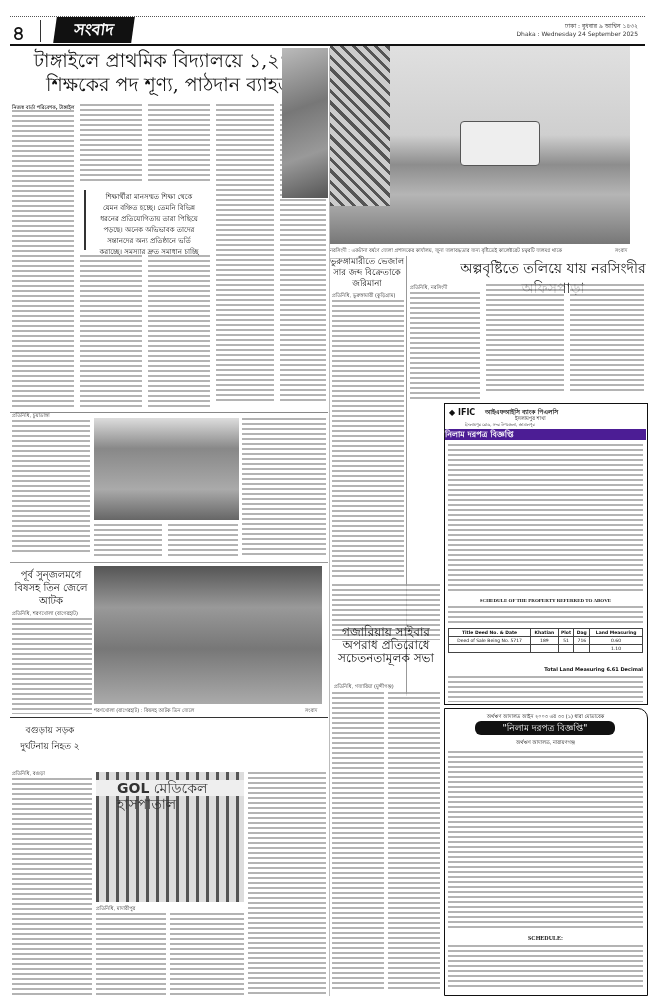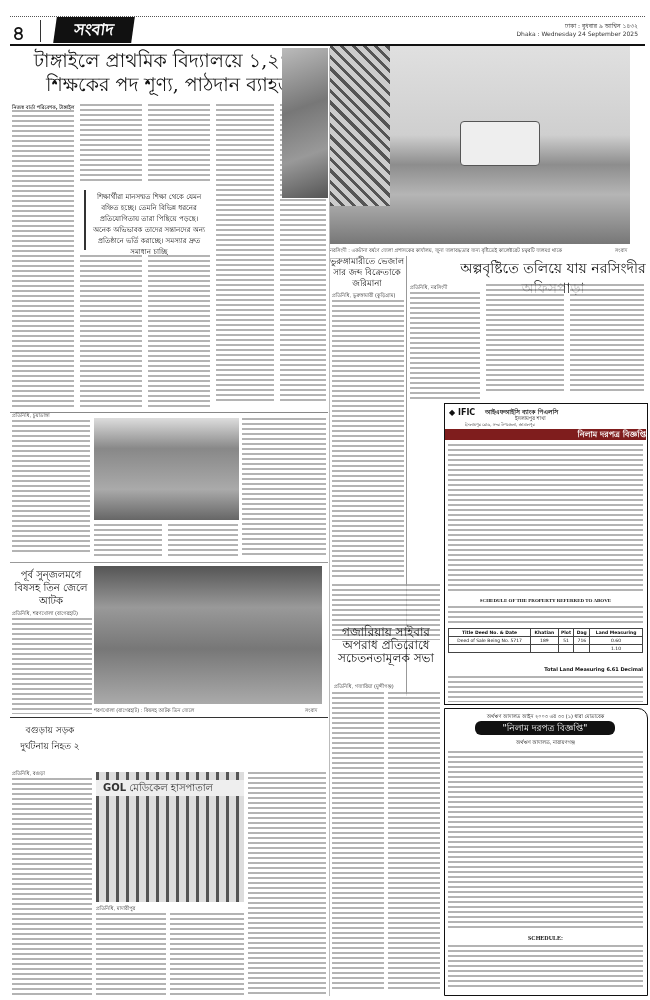--- a/index.html
+++ b/index.html
@@ -11,21 +11,21 @@
 .mast{left:55px;top:17px;width:78px;height:26px;background:#111;color:#fff;font-size:16px;font-weight:bold;text-align:center;line-height:26px;transform:skewX(-8deg)}
 .date{right:12px;top:22px;font-size:6px;text-align:right;line-height:8px;color:#333}
 .rule{left:10px;right:5px;top:44px;height:2px;background:#111}
 .hl{font-family:"DejaVu Serif",serif;text-align:center;color:#111}
 .txt{background:repeating-linear-gradient(to bottom,#9a9a9a 0,#9a9a9a 2px,#fff 2px,#fff 5px);opacity:.75}
 .photo{background:linear-gradient(160deg,#bbb,#777 40%,#999 70%,#555);}
 .cap{font-size:5px;color:#333}
 .box{border:1.5px solid #111}
 .vline{width:1px;background:#999}
 .hline{height:1px;background:#999}
-.adbar{background:#7f1d1d;color:#fff;font-size:8px;text-align:right;font-weight:bold}
+.adbar{background:#4c1d95;color:#fff;font-size:8px;text-align:left;font-weight:bold}
 table.sched{border-collapse:collapse;font-size:4.5px}
 table.sched td,table.sched th{border:1px solid #444;padding:1px;text-align:center}
 </style>
 </head>
 <body>
 
 <div class="dots"></div>
 <div class="abs pageno">৪</div>
 <div class="abs sep"></div>
 <div class="abs mast">সংবাদ</div>
@@ -38,21 +38,21 @@
 <div class="abs hl" style="left:10px;top:48px;width:318px;font-size:19px;line-height:24px">
   <div>টাঙ্গাইলে প্রাথমিক বিদ্যালয়ে ১,২৭৭</div>
   <div>শিক্ষকের পদ শূণ্য, পাঠদান ব্যাহত</div>
 </div>
 <div class="abs cap" style="left:12px;top:104px;font-weight:bold">নিজস্ব বার্তা পরিবেশক, টাঙ্গাইল</div>
 <div class="abs txt" style="left:12px;top:110px;width:62px;height:300px"></div>
 <div class="abs txt" style="left:80px;top:104px;width:62px;height:80px"></div>
 <div class="abs txt" style="left:148px;top:104px;width:62px;height:80px"></div>
 <div class="abs txt" style="left:216px;top:104px;width:58px;height:300px"></div>
 <div class="abs txt" style="left:280px;top:104px;width:46px;height:300px"></div>
-<div class="abs" style="left:84px;top:190px;width:128px;height:60px;font-size:7px;line-height:11px;text-align:center;border-left:2px solid #333;padding:2px 4px">শিক্ষার্থীরা মানসম্মত শিক্ষা থেকে যেমন বঞ্চিত হচ্ছে। তেমনি বিভিন্ন ধরনের প্রতিযোগিতায় তারা পিছিয়ে পড়ছে। অনেক অভিভাবক তাদের সন্তানদের অন্য প্রতিষ্ঠানে ভর্তি করাচ্ছে। সমস্যার দ্রুত সমাধান চাচ্ছি</div>
+<div class="abs" style="left:84px;top:190px;width:128px;height:60px;font-size:7px;line-height:11px;text-align:center;border-left:2px solid #333;padding:2px 12px">শিক্ষার্থীরা মানসম্মত শিক্ষা থেকে যেমন বঞ্চিত হচ্ছে। তেমনি বিভিন্ন ধরনের প্রতিযোগিতায় তারা পিছিয়ে পড়ছে। অনেক অভিভাবক তাদের সন্তানদের অন্য প্রতিষ্ঠানে ভর্তি করাচ্ছে। সমস্যার দ্রুত সমাধান চাচ্ছি</div>
 <div class="abs txt" style="left:80px;top:255px;width:62px;height:155px"></div>
 <div class="abs txt" style="left:148px;top:255px;width:62px;height:155px"></div>
 <div class="abs photo" style="left:282px;top:48px;width:46px;height:150px"></div>
 
 <div class="abs photo" style="left:330px;top:46px;width:300px;height:198px;background:linear-gradient(180deg,#e0e0e0 0,#cfcfcf 45%,#8d8d8d 60%,#b5b5b5 75%,#777 100%)">
   <div class="abs" style="left:0;top:0;width:60px;height:160px;background:repeating-linear-gradient(45deg,#555 0,#555 3px,#ccc 3px,#ccc 8px)"></div>
   <div class="abs" style="left:130px;top:75px;width:80px;height:45px;background:#eee;border:1px solid #555;border-radius:4px"></div>
 </div>
 <div class="abs cap" style="left:330px;top:247px;width:270px;white-space:nowrap;overflow:hidden">নরসিংদী : একটানা বর্ষণে জেলা প্রশাসকের কার্যালয়, জুনা জলাবদ্ধতার জন্য বৃষ্টিতেই কালেক্টরেট চত্বরটি জলমগ্ন থাকে</div>
 <div class="abs cap" style="left:615px;top:247px">সংবাদ</div>
@@ -142,18 +142,18 @@
 <div class="abs txt" style="left:388px;top:692px;width:52px;height:300px"></div>
 
 <div class="abs hline" style="left:10px;top:717px;width:318px;background:#333"></div>
 <div class="abs hl" style="left:10px;top:722px;width:80px;font-size:9px;line-height:16px">বগুড়ায় সড়ক দুর্ঘটনায় নিহত ২</div>
 <div class="abs cap" style="left:12px;top:770px">প্রতিনিধি, বগুড়া</div>
 <div class="abs txt" style="left:12px;top:778px;width:80px;height:218px"></div>
 
 <div class="abs hl" style="left:94px;top:722px;width:234px;font-size:13px;line-height:20px">
 </div>
 <div class="abs photo" style="left:96px;top:772px;width:148px;height:130px;background:repeating-linear-gradient(90deg,#555 0,#555 3px,#ddd 3px,#ddd 10px)">
-  <div class="abs" style="left:0;top:8px;width:148px;height:16px;background:#eee;font-size:10px;line-height:16px;padding-left:7px;color:#333"><b>GOL</b> <span>মেডিকেল হাসপাতাল</span></div>
+  <div class="abs" style="left:0;top:8px;width:148px;height:16px;background:#eee;font-size:14px;line-height:16px;padding-left:21px;color:#333"><b>GOL</b> <span>মেডিকেল হাসপাতাল</span></div>
 </div>
 <div class="abs cap" style="left:96px;top:905px">প্রতিনিধি, মাদারীপুর</div>
 <div class="abs txt" style="left:96px;top:913px;width:70px;height:84px"></div>
 <div class="abs txt" style="left:170px;top:913px;width:74px;height:84px"></div>
 <div class="abs txt" style="left:248px;top:772px;width:78px;height:225px"></div>
 
 </body></html>

